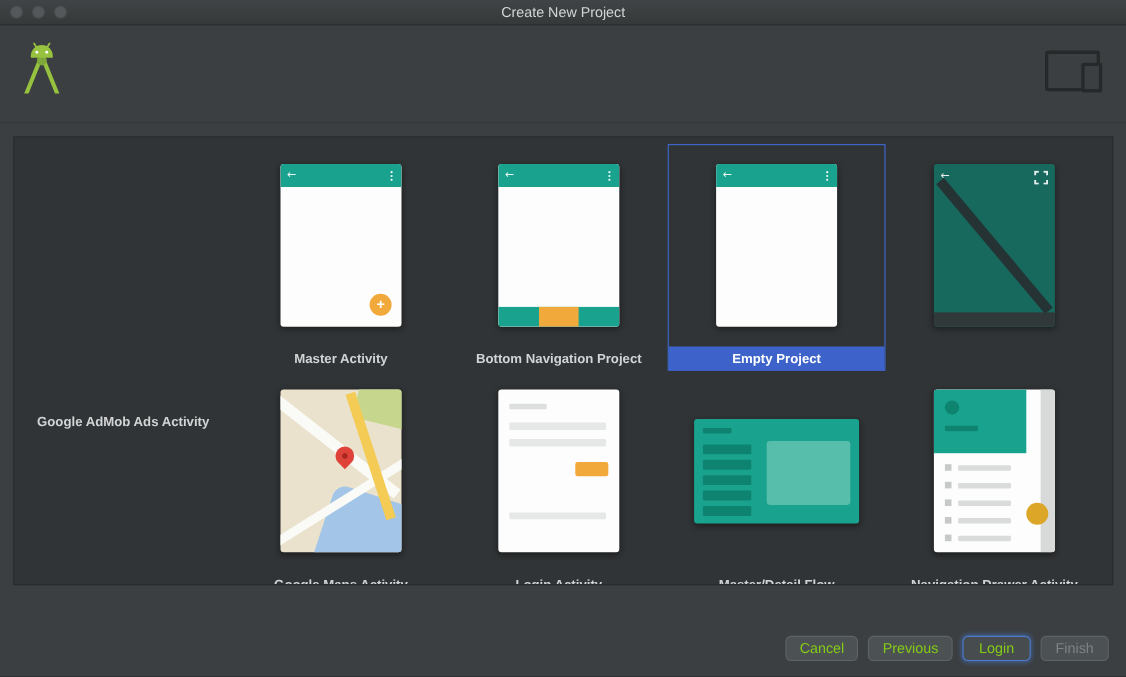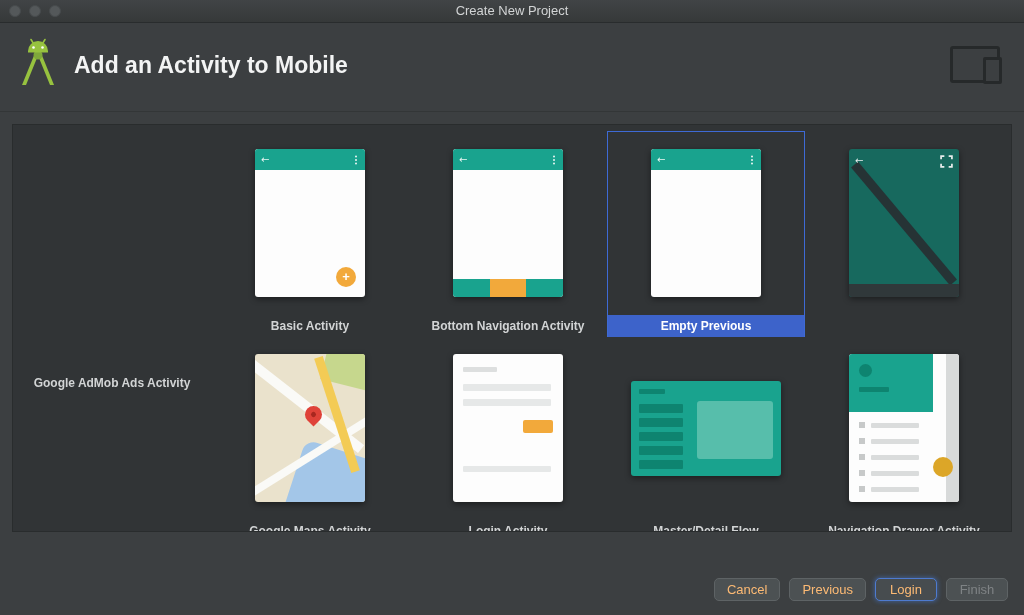--- a/index.html
+++ b/index.html
@@ -100,21 +100,21 @@
   .nd-cap{position:absolute;left:10px;top:33px;width:30px;height:5px;background:#0E8470;border-radius:1px;}
   .nd-row{position:absolute;left:10px;display:flex;align-items:center;gap:6px;}
   .nd-row .sq{width:6px;height:6px;background:#C7C9C9;}
   .nd-row .ln{width:48px;height:5px;background:#DADCDC;border-radius:1px;}
   .nd-row.n1{top:68px}.nd-row.n2{top:84px}.nd-row.n3{top:100px}.nd-row.n4{top:116px}.nd-row.n5{top:132px}
   .nd-fab{position:absolute;right:6px;top:103px;width:20px;height:20px;border-radius:50%;background:#DCA628;}
 
   
   .actions{position:absolute;right:16px;top:578px;display:flex;gap:9px;}
   .btn{min-width:62px;height:23px;padding:0 12px;background:#4C5153;border:1px solid #5E6365;border-radius:5px;
-       color:#fdba74;font-size:13px;font-family:inherit;display:flex;align-items:center;justify-content:center;}
+       color:#84cc16;font-size:13px;font-family:inherit;display:flex;align-items:center;justify-content:center;}
   .btn.default{background:#474C4F;border-color:#4E7BD0;box-shadow:0 0 4px 1px rgba(70,122,210,.5);}
   .btn.disabled{color:#7F8385;}
 </style>
 </head>
 <body>
 
 <div class="window">
 
   <div class="titlebar">
     <div class="lights">
@@ -129,68 +129,67 @@
     <svg class="logo" width="52" height="52" viewBox="0 0 52 52">
       <polygon points="23,18 27,18 14,50 10,50" fill="#97C23F"></polygon>
       <polygon points="25,18 29,18 42,50 38,50" fill="#97C23F"></polygon>
       <circle cx="26" cy="20" r="4.5" fill="#7FA83B"></circle>
       <path d="M16 16 a10 10 0 0 1 20 0 l0 1.5 -20 0 z" fill="#97C23F"></path>
       <line x1="19" y1="4.5" x2="21.5" y2="8.5" stroke="#97C23F" stroke-width="1.6" stroke-linecap="round"></line>
       <line x1="33" y1="4.5" x2="30.5" y2="8.5" stroke="#97C23F" stroke-width="1.6" stroke-linecap="round"></line>
       <circle cx="21.5" cy="12.5" r="1.3" fill="#FFFFFF"></circle>
       <circle cx="30.5" cy="12.5" r="1.3" fill="#FFFFFF"></circle>
     </svg>
-    <div class="page-title">Add an Activity to Mobile</div>
     <div class="device-icon">
       <span class="tablet"></span>
       <span class="phone-sm"></span>
     </div>
   </div>
 
   <div class="panel">
 
 
     <div class="cell c1 r0">
       <div class="slot">
         <div class="phone">
           <div class="appbar">
             <span class="back">←</span>
             <span class="kebab"></span>
           </div>
           <div class="fab">+</div>
         </div>
       </div>
-      <div class="label">Basic Activity</div>
+      <div class="label">Master Activity</div>
     </div>
 
     <div class="cell c2 r0">
       <div class="slot">
         <div class="phone">
           <div class="appbar">
             <span class="back">←</span>
             <span class="kebab"></span>
           </div>
           <div class="bnav">
             <span class="bnav-center"></span>
           </div>
         </div>
       </div>
-      <div class="label">Bottom Navigation Activity</div>
+      <div class="label">Bottom Navigation Project</div>
     </div>
 
     <div class="cell c3 r0 selected">
       <div class="slot">
         <div class="phone">
           <div class="appbar">
             <span class="back">←</span>
             <span class="kebab"></span>
           </div>
         </div>
       </div>
-      <div class="label">Empty Previous</div>
+      <div class="label">Empty Project</div>
     </div>
 
     <div class="cell c4 r0">
       <div class="slot">
         <div class="phone fs">
           <div class="fs-diag"></div>
           <span class="fs-back">←</span>
           <svg class="fs-expand" width="13" height="13" viewBox="0 0 12 12">
             <path d="M1 4V1h3M8 1h3v3M11 8v3H8M4 11H1V8" stroke="#E8EDED" stroke-width="1.6" fill="none"></path>
           </svg>

